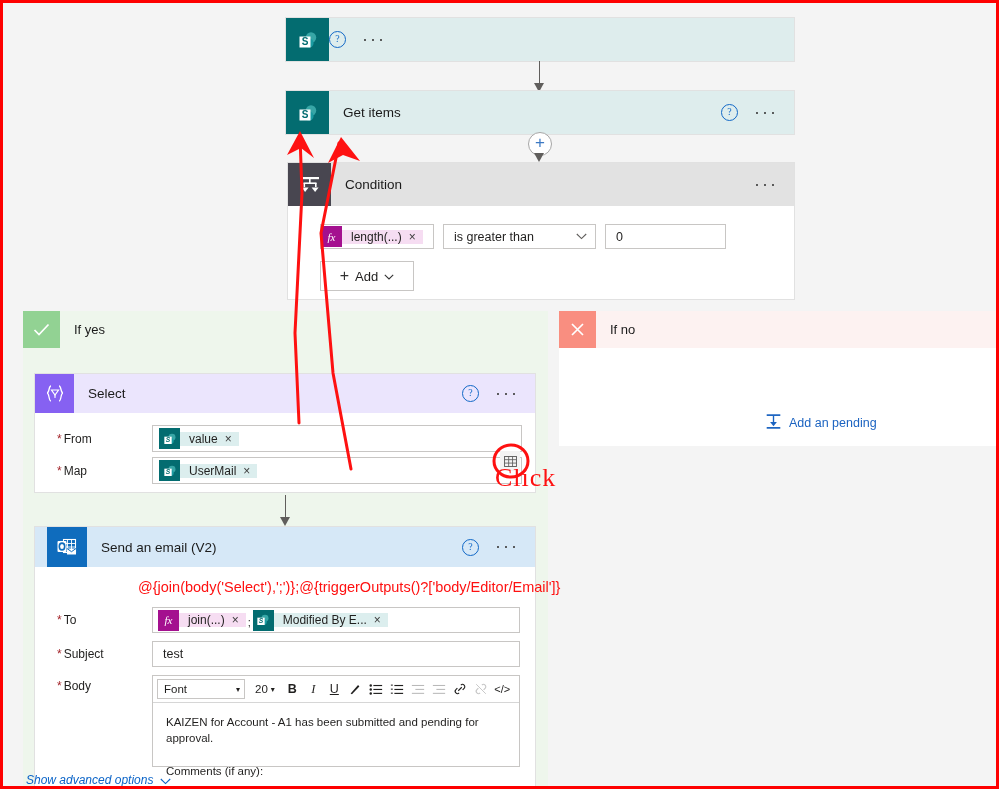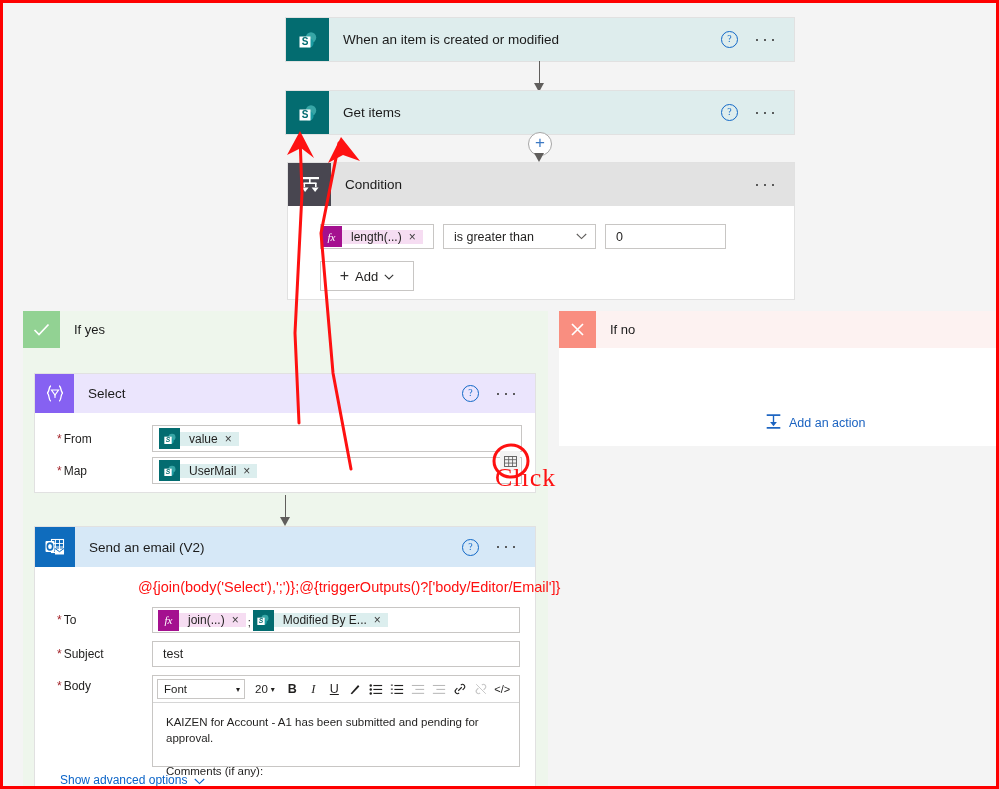--- a/index.html
+++ b/index.html
@@ -326,21 +326,20 @@
     <div class="card" style="left:283px; top:15px; width:508px;">
       <div class="card-head" style="background:#deeded;">
         <div class="app-icon ic-sp">
           <svg width="24" height="24" viewBox="0 0 24 24" aria-hidden="true">
             <circle cx="15" cy="9.5" r="5.2" fill="#37a6a6"></circle>
             <circle cx="13" cy="15" r="4.6" fill="#1a9ba1"></circle>
             <rect x="3.5" y="8.5" width="11" height="11" fill="#ffffff"></rect>
             <text x="9" y="17" font-size="10" font-family="Liberation Sans, sans-serif" font-weight="bold" fill="#036c70" text-anchor="middle">S</text>
           </svg>
         </div>
-        <div class="card-title">When an item is created or modified</div>
         <div class="head-icons">
           <div class="help-icon">?</div>
           <div class="dots">···</div>
         </div>
       </div>
     </div>
 
     <div class="conn" style="left:536px; top:58px; height:26px;"></div>
     <div class="conn-arrow" style="left:531px; top:80px;"></div>
 
@@ -444,21 +443,21 @@
     </div>
     <div class="add-action" style="left:762px; top:410px;">
       <span>
         <svg width="17" height="17" viewBox="0 0 20 20">
           <rect x="2" y="1.5" width="16" height="2" fill="#1b63c1"></rect>
           <rect x="9.2" y="3.5" width="1.6" height="8" fill="#1b63c1"></rect>
           <path d="M6 10.5 h8 l-4 5 z" fill="#1b63c1"></path>
           <rect x="2" y="16.5" width="16" height="2" fill="#1b63c1"></rect>
         </svg>
       </span>
-      <span>Add an action</span>
+      <span>Add an pending</span>
     </div>
 
     <div class="card" style="left:32px; top:371px; width:500px; height:118px;">
       <div class="card-head" style="background:#ebe5fd; height:39px;">
         <div class="app-icon ic-sel" style="width:39px; height:39px; flex-basis:39px;">
           <svg width="24" height="24" viewBox="0 0 24 24">
             <path d="M8 4 C5.5 4 6.5 11 4 11 C6.5 11 5.5 19 8 19" stroke="#ffffff" stroke-width="1.3" fill="none"></path>
             <path d="M16 4 C18.5 4 17.5 11 20 11 C17.5 11 18.5 19 16 19" stroke="#ffffff" stroke-width="1.3" fill="none"></path>
             <path d="M8.5 8 h7 l-3.5 5 z" stroke="#ffffff" stroke-width="1.2" fill="none"></path>
             <rect x="11.4" y="12.5" width="1.2" height="3.4" fill="#ffffff"></rect>
@@ -523,21 +522,21 @@
         <line x1="5" y1="1.6" x2="5" y2="12.4" stroke="#5b5b5b" stroke-width="0.9"></line>
         <line x1="9.2" y1="1.6" x2="9.2" y2="12.4" stroke="#5b5b5b" stroke-width="0.9"></line>
         <line x1="0.6" y1="8.7" x2="13.4" y2="8.7" stroke="#5b5b5b" stroke-width="0.9"></line>
       </svg>
     </div>
 
     <div class="conn" style="left:282px; top:492px; height:26px;"></div>
     <div class="conn-arrow" style="left:277px; top:514px;"></div>
 
     <div class="card" style="left:32px; top:524px; width:500px; height:262px;">
-      <div class="card-head" style="background:#d6e8f7; height:40px;">
+      <div class="card-head" style="background:#d6e8f7; height:40px;padding-left:12px;">
         <div class="app-icon ic-out" style="width:40px; height:40px; flex-basis:40px;">
           <svg width="24" height="24" viewBox="0 0 24 24">
             <rect x="8.5" y="4.5" width="12" height="13" fill="none" stroke="#ffffff" stroke-width="1.1"></rect>
             <line x1="8.5" y1="8.5" x2="20.5" y2="8.5" stroke="#ffffff" stroke-width="0.9"></line>
             <line x1="8.5" y1="12" x2="20.5" y2="12" stroke="#ffffff" stroke-width="0.9"></line>
             <line x1="12.5" y1="4.5" x2="12.5" y2="17.5" stroke="#ffffff" stroke-width="0.9"></line>
             <line x1="16.5" y1="4.5" x2="16.5" y2="17.5" stroke="#ffffff" stroke-width="0.9"></line>
             <path d="M12 13.5 h9 v6 h-9 z" fill="#ffffff"></path>
             <path d="M12 13.5 l4.5 3.2 l4.5 -3.2" fill="none" stroke="#0f6cbd" stroke-width="1"></path>
             <rect x="2.5" y="6" width="9" height="11" rx="1" fill="#ffffff"></rect>
@@ -663,21 +662,21 @@
             <div class="rte-btn" style="font-size:11px;">&lt;/&gt;</div>
           </div>
           <div class="rte-body">
             <p>KAIZEN for Account - A1 has been submitted and pending for approval.</p>
             <p>Comments (if any):</p>
           </div>
         </div>
       </div>
     </div>
 
-    <div class="advanced" style="left:57px; top:768px;">
+    <div class="advanced" style="left:23px; top:768px;font-style:italic;">
       <span class="link">Show advanced options</span>
       <span>
         <svg width="11" height="7" viewBox="0 0 11 7">
             <path d="M0.8 1 L5.5 5.6 L10.2 1" stroke="#0b64c8" stroke-width="1.1" fill="none"></path>
           </svg>
       </span>
     </div>
 
     <svg class="overlay" width="999" height="789" viewBox="0 0 999 789">
 

